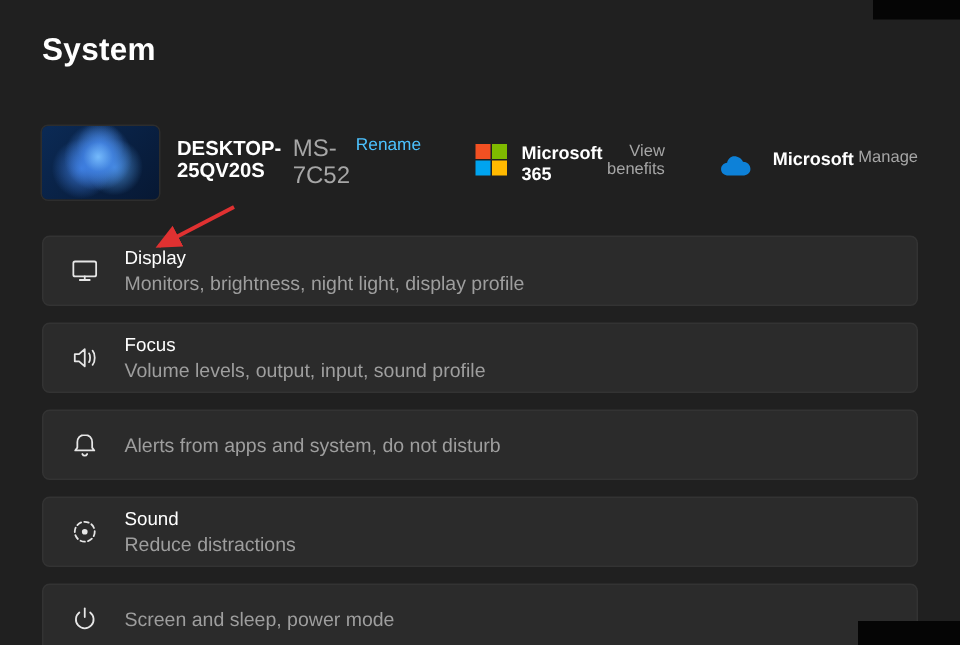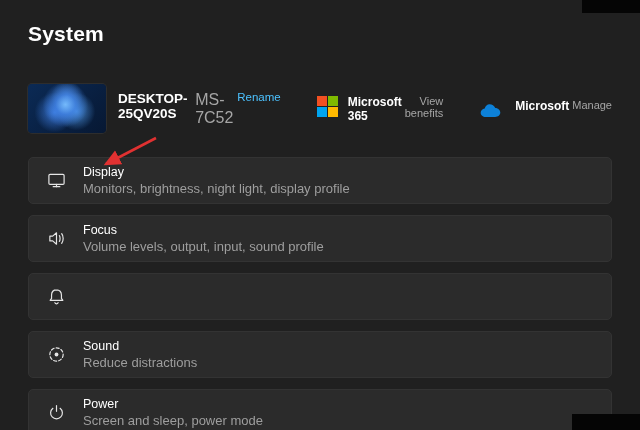--- a/index.html
+++ b/index.html
@@ -138,20 +138,21 @@
     </div>
 
     <div class="card">
       <span class="card-icon">
         <svg viewBox="0 0 20 20">
             <path d="M10 3c-3.2 0-5.2 2.2-5.2 5.3v3.7L3.3 14h13.4l-1.5-2V8.3C15.2 5.2 13.2 3 10 3z"></path>
             <path d="M8.3 16.5c.4.8 1 1.2 1.7 1.2s1.3-.4 1.7-1.2"></path>
           </svg>
       </span>
       <span class="card-texts">
+        <span class="card-desc">Alerts from apps and system, do not disturb</span>
       </span>
     </div>
 
     <div class="card">
       <span class="card-icon">
         <svg viewBox="0 0 20 20">
             <circle cx="10" cy="10" r="7" stroke-dasharray="3.2 2.2"></circle>
             <circle cx="10" cy="10" r="2" fill="#e6e6e6" stroke="none"></circle>
           </svg>
       </span>
@@ -162,21 +163,20 @@
     </div>
 
     <div class="card">
       <span class="card-icon">
         <svg viewBox="0 0 20 20">
             <path d="M6.2 5.6a6.2 6.2 0 1 0 7.6 0"></path>
             <path d="M10 2.8v6"></path>
           </svg>
       </span>
       <span class="card-texts">
-        <span class="card-label">Power</span>
         <span class="card-desc">Screen and sleep, power mode</span>
       </span>
     </div>
 
   </div>
 </div>
 
 <svg class="annotation-arrow" viewBox="0 0 72 46">
   <defs>
     <marker id="ah" markerWidth="7" markerHeight="7" refX="5.5" refY="3" orient="auto">

